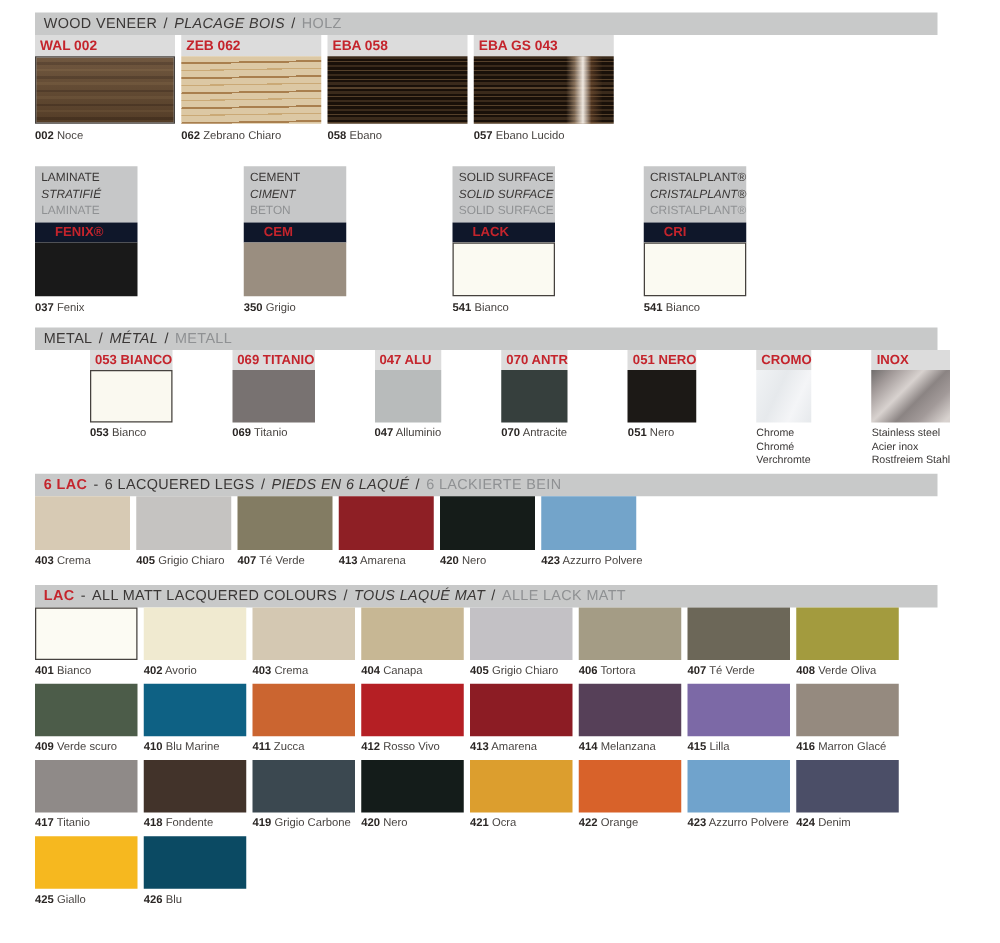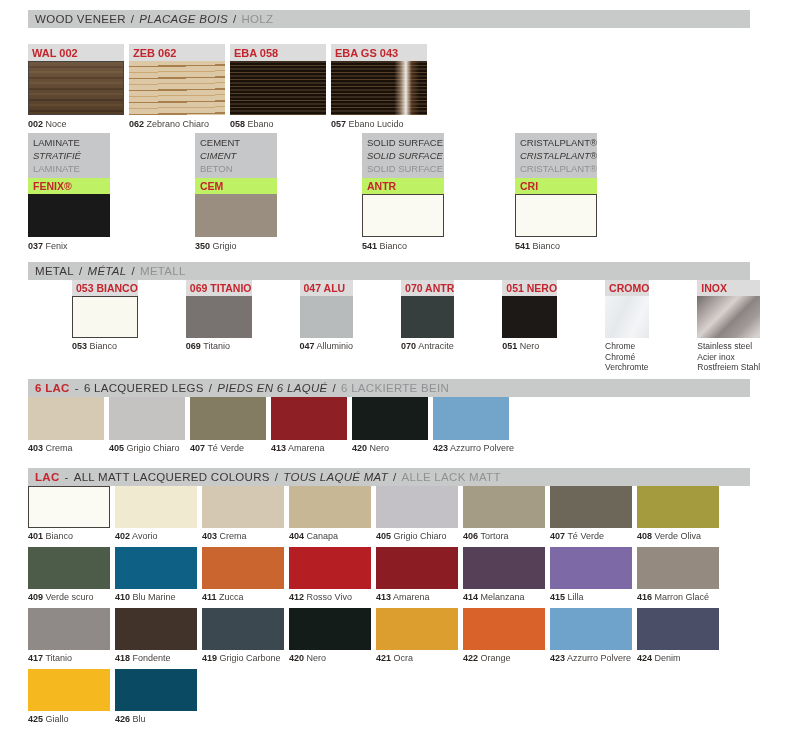--- a/index.html
+++ b/index.html
@@ -21,39 +21,39 @@
   .swatch{box-sizing:border-box;}
   .bordered{border:1px solid #45413e;}
 
   .caption{margin-top:4px;font-size:9px;line-height:11px;white-space:nowrap;color:#2b2725;}
   .caption b{font-weight:bold;}
   .caption .nm{color:#474340;}
   .caption-multi{margin-top:3px;font-size:8.5px;line-height:10.5px;color:#3a3736;white-space:nowrap;}
 
   
   .wood-row{gap:5px;}
-  .wood-cell{width:96px;margin-top:16px;}
+  .wood-cell{width:112px;}
   .label-bar{height:17px;background:#dcdcdc;display:flex;align-items:center;
              padding-left:4px;box-sizing:border-box;font-weight:bold;font-size:11px;color:#c4242c;white-space:nowrap;}
   .wood-swatch{height:54px;}
 
   
   .mat-row{position:relative;height:118px;}
   .mat-col{position:absolute;top:0;width:82px;}
   .mat-row > div.mat-col:nth-of-type(1){left:0;}
   .mat-row > div.mat-col:nth-of-type(2){left:167px;}
   .mat-row > div.mat-col:nth-of-type(3){left:334px;}
   .mat-row > div.mat-col:nth-of-type(4){left:487px;}
   .mat-name{background:#c6c7c8;height:45px;box-sizing:border-box;padding:3px 0 0 5px;
             font-size:9.5px;line-height:13px;white-space:nowrap;}
   .mat-name .l1{color:#3a3736;}
   .mat-name .l2{color:#3a3736;font-style:italic;}
   .mat-name .l3{color:#8f9193;}
-  .mat-code{height:16px;background:#bef264;display:flex;align-items:center;
-            padding-left:5px;box-sizing:border-box;font-weight:bold;font-size:10.5px;color:#c4242c;}
+  .mat-code{height:16px;background:#0f172a;display:flex;align-items:center;
+            padding-left:16px;box-sizing:border-box;font-weight:bold;font-size:10.5px;color:#c4242c;}
   .mat-swatch{height:43px;}
 
   
   .metal-row{gap:4px;}
   .metal-cell{width:84px;padding-left:44px;}
   .metal-label{height:16px;background:#dcdcdc;display:flex;align-items:center;
                padding-left:4px;box-sizing:border-box;font-weight:bold;font-size:10.5px;color:#c4242c;white-space:nowrap;}
   .metal-swatch{height:42px;}
   .metal-cell .caption{margin-top:3px;}
 
@@ -147,21 +147,21 @@
           <div class="caption"><b>350</b> <span class="nm">Grigio</span></div>
         </div>
 
         <div class="mat-col">
           <div class="mat-name">
             <div class="l1">SOLID SURFACE</div>
             <div class="l2">SOLID SURFACE</div>
             <div class="l3">SOLID SURFACE</div>
           </div>
           <div class="mat-code">
-            <span>ANTR</span>
+            <span>LACK</span>
           </div>
           <div class="swatch mat-swatch bordered" style="background: rgb(251, 250, 242);"></div>
           <div class="caption"><b>541</b> <span class="nm">Bianco</span></div>
         </div>
 
         <div class="mat-col">
           <div class="mat-name">
             <div class="l1">CRISTALPLANT®</div>
             <div class="l2">CRISTALPLANT®</div>
             <div class="l3">CRISTALPLANT®</div>

